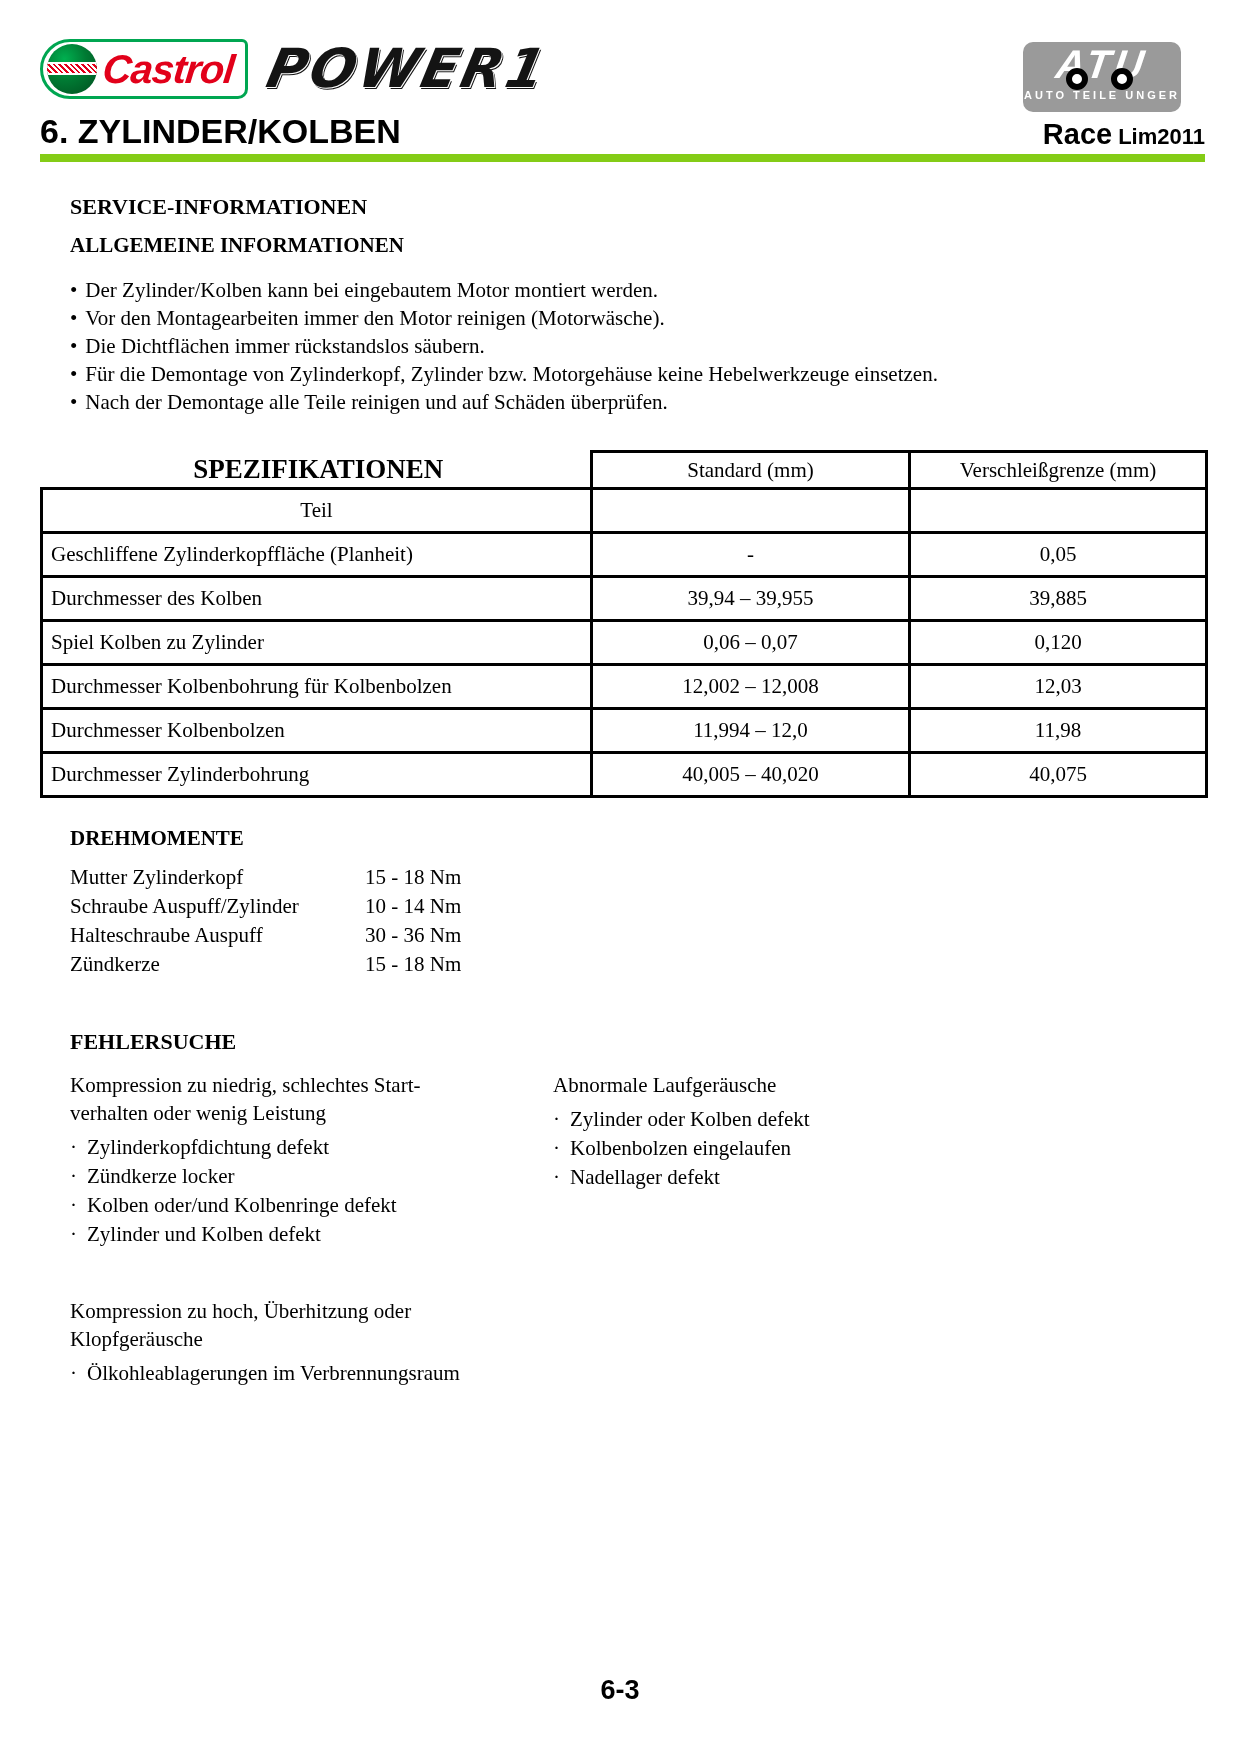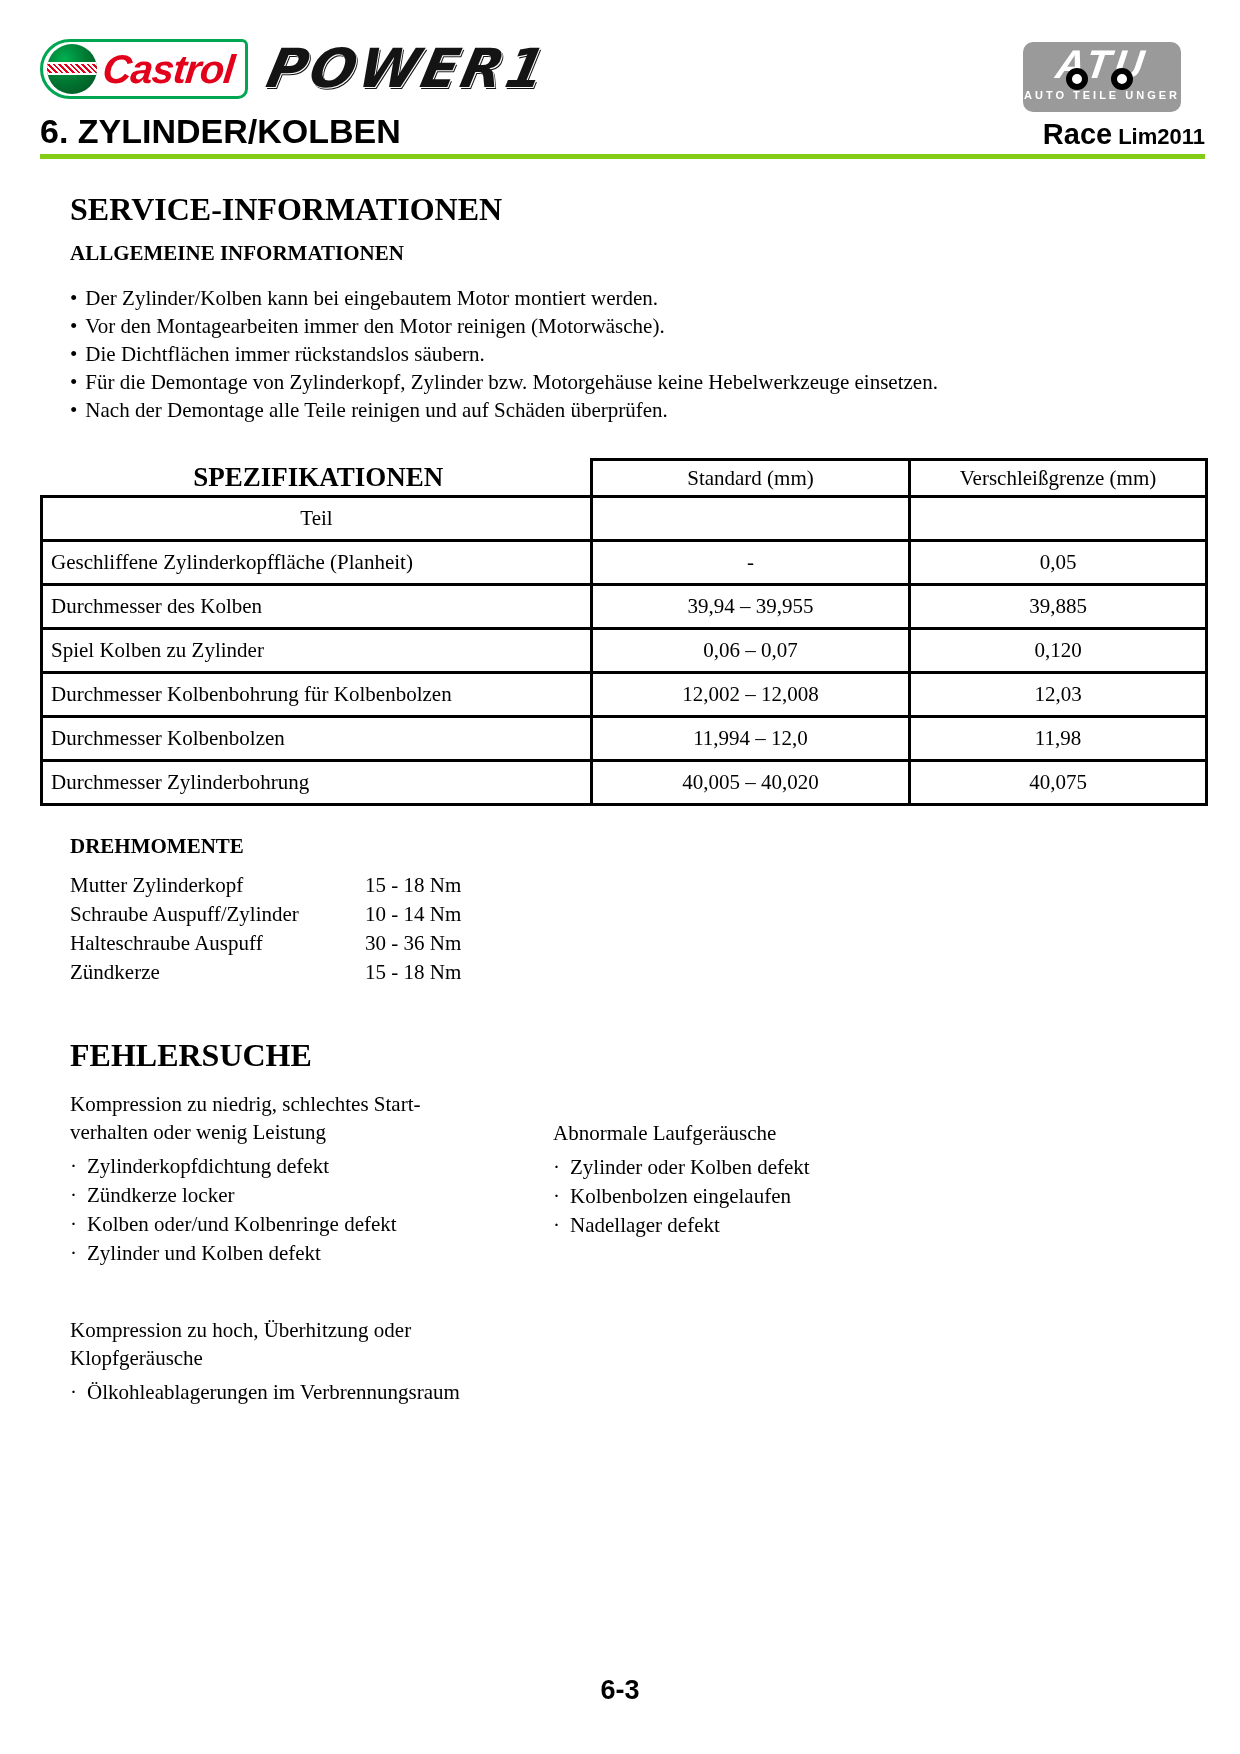--- a/index.html
+++ b/index.html
@@ -71,32 +71,32 @@
   .atu-wheel.w1 { left: 43px; top: 26px; }
   .atu-wheel.w2 { left: 88px; top: 26px; }
   .atu-sub {
     font-family: "Liberation Sans", sans-serif;
     font-weight: bold; font-size: 11px; color: #ffffff;
     letter-spacing: 3px; margin-top: 3px;
   }
 
   .title-row {
     display: flex; justify-content: space-between; align-items: flex-end;
-    border-bottom: 5px solid #84cc16;
+    border-bottom: 8px solid #84cc16;
     padding-bottom: 3px; margin-top: 2px;
     font-family: "Liberation Sans", sans-serif;
   }
   .doc-title { font-size: 34px; font-weight: bold; letter-spacing: 0; }
   .model-box { white-space: nowrap; }
   .model-main { font-size: 29px; font-weight: bold; }
   .model-suffix { font-size: 22px; font-weight: bold; margin-left: 6px; }
 
   
   .indent { margin-left: 30px; }
-  .h-large { font-size: 32px; font-weight: bold; }
+  .h-large { font-size: 22px; font-weight: bold; }
   .h-med { font-size: 21px; font-weight: bold; }
   .service-title { margin-top: 32px; }
   .service-subtitle { margin-top: 13px; }
   .bullet-list { margin-top: 18px; list-style: none; }
   .bullet-list li { font-size: 21px; line-height: 28px; }
   .bullet-list .marker { margin-right: 8px; }
 
   
   .spec-table {
     border-collapse: collapse; table-layout: fixed;
@@ -114,21 +114,21 @@
   
   .torque-block { margin-top: 28px; }
   .torque-rows { margin-top: 12px; }
   .torque-row { display: flex; font-size: 21px; line-height: 29px; }
   .torque-label { flex: 0 0 295px; }
 
   
   .fault-block { margin-top: 50px; }
   .fault-cols { display: flex; margin-top: 16px; }
   .fault-col-left { flex: 0 0 483px; }
-  .fault-col-right { margin-top: 29px; }
+  .fault-col-right { }
   .fault-heading { font-size: 21px; font-weight: normal; line-height: 28px; }
   .fault-list { list-style: none; margin-top: 6px; }
   .fault-list li { font-size: 21px; line-height: 29px; }
   .fault-list .marker { margin-right: 10px; }
   .fault-block2 { margin-top: 48px; }
 
   
   .footer {
     position: absolute; left: 0; right: 0; bottom: 48px;
     text-align: center;

